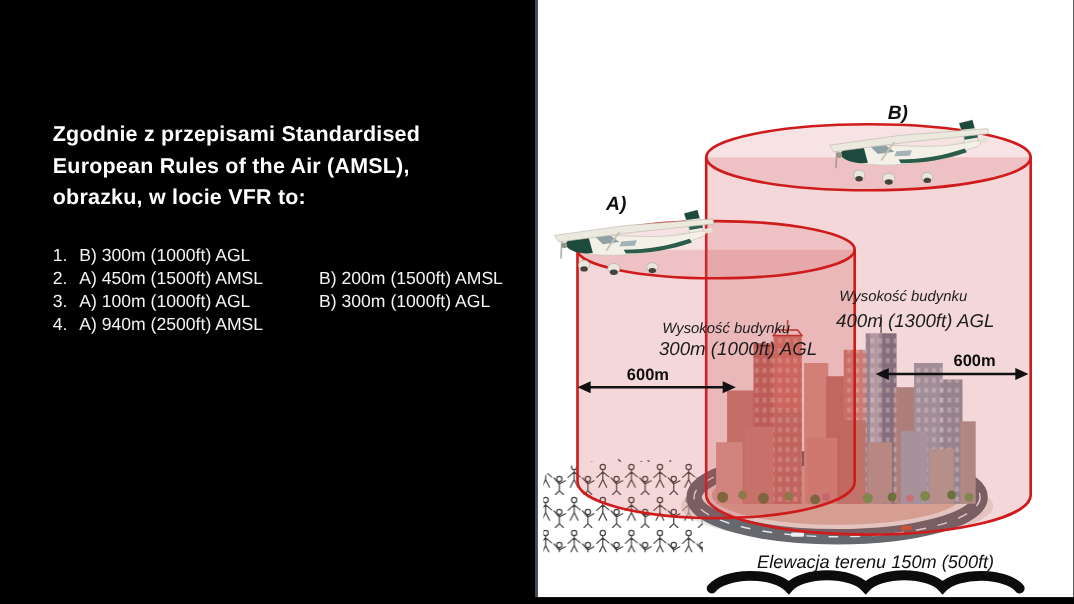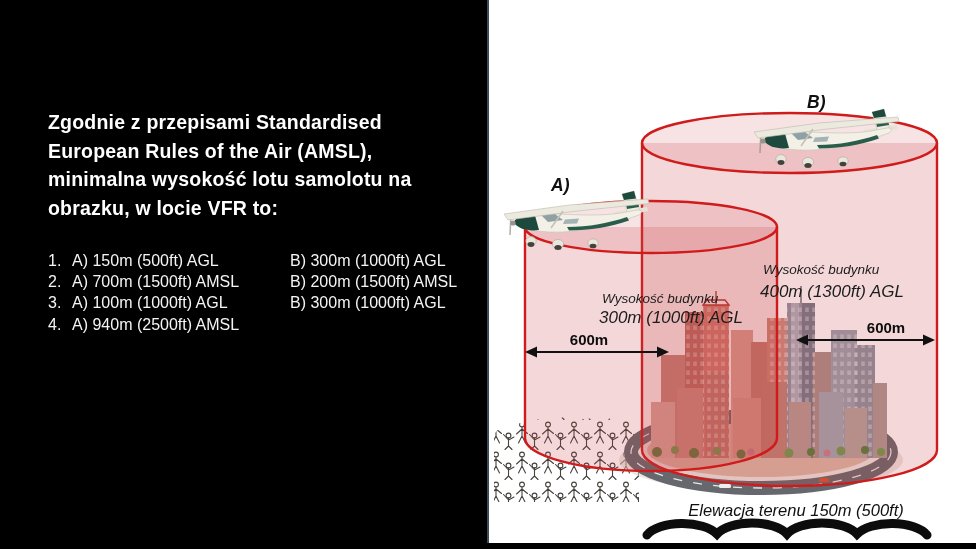--- a/index.html
+++ b/index.html
@@ -35,32 +35,30 @@
   .terrain-label{font:italic 16.5px "Liberation Sans",sans-serif;fill:#101010;}
   .cyl{stroke-width:2.4;stroke-linejoin:round;}
 </style>
 </head>
 <body>
 
 <div class="question-panel">
   <div>
     <div class="title-line">Zgodnie z przepisami Standardised</div>
     <div class="title-line">European Rules of the Air (AMSL),</div>
-    <div class="title-line">minimalna wysokość lotu samolotu na</div>
     <div class="title-line">obrazku, w locie VFR to:</div>
   </div>
   <div class="options">
     <div class="option-row">
       <span>1.</span>
-      <span>A) 150m (500ft) AGL</span>
       <span>B) 300m (1000ft) AGL</span>
     </div>
     <div class="option-row">
       <span>2.</span>
-      <span>A) 700m (1500ft) AMSL</span>
+      <span>A) 450m (1500ft) AMSL</span>
       <span>B) 200m (1500ft) AMSL</span>
     </div>
     <div class="option-row">
       <span>3.</span>
       <span>A) 100m (1000ft) AGL</span>
       <span>B) 300m (1000ft) AGL</span>
     </div>
     <div class="option-row">
       <span>4.</span>
       <span>A) 940m (2500ft) AMSL</span>

